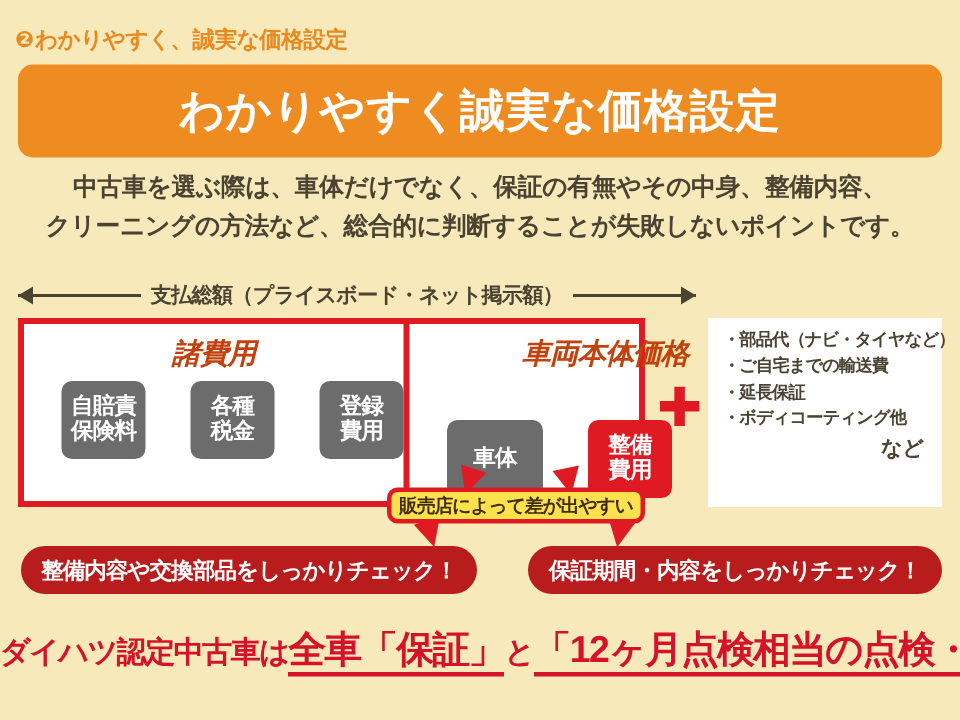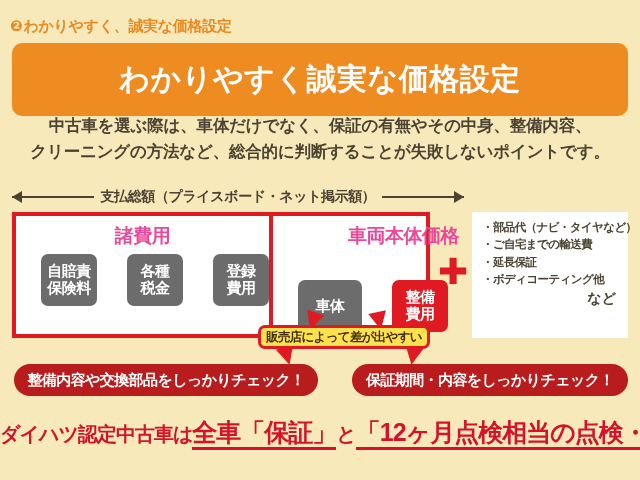--- a/index.html
+++ b/index.html
@@ -26,21 +26,21 @@
   }
   .eyebrow .num {
     font-size: 15px;
     margin-right: 1px;
   }
 
   
   .banner {
     position: absolute;
     left: 12px; top: 43px;
-    width: 616px; height: 73px;
+    width: 616px; height: 62px;
     background: #ee8c22;
     border-radius: 10px;
     display: flex;
     align-items: center;
     justify-content: center;
   }
   .banner-title {
     color: #ffffff;
     font-size: 30px;
     font-weight: bold;
@@ -114,26 +114,27 @@
   .cost-half {
     flex: 1 1 0;
     position: relative;
     display: flex;
     flex-direction: column;
     align-items: center;
     padding-top: 7px;
   }
   .cost-half.second { border-left: 4px solid #e01a22; gap: 26px; }
   .cost-heading {
-    color: #ec4899;
+    color: #c2410c;
     font-size: 19px;
     font-weight: bold;
     letter-spacing: -0.5px;
     white-space: nowrap;
     margin-bottom: 5px;
+    font-style: italic;
   }
   .chip-row { display: flex; gap: 5px; }
   .chip {
     width: 56px; height: 52px;
     border-radius: 7px;
     display: flex;
     flex-direction: column;
     align-items: center;
     justify-content: center;
     color: #ffffff;

